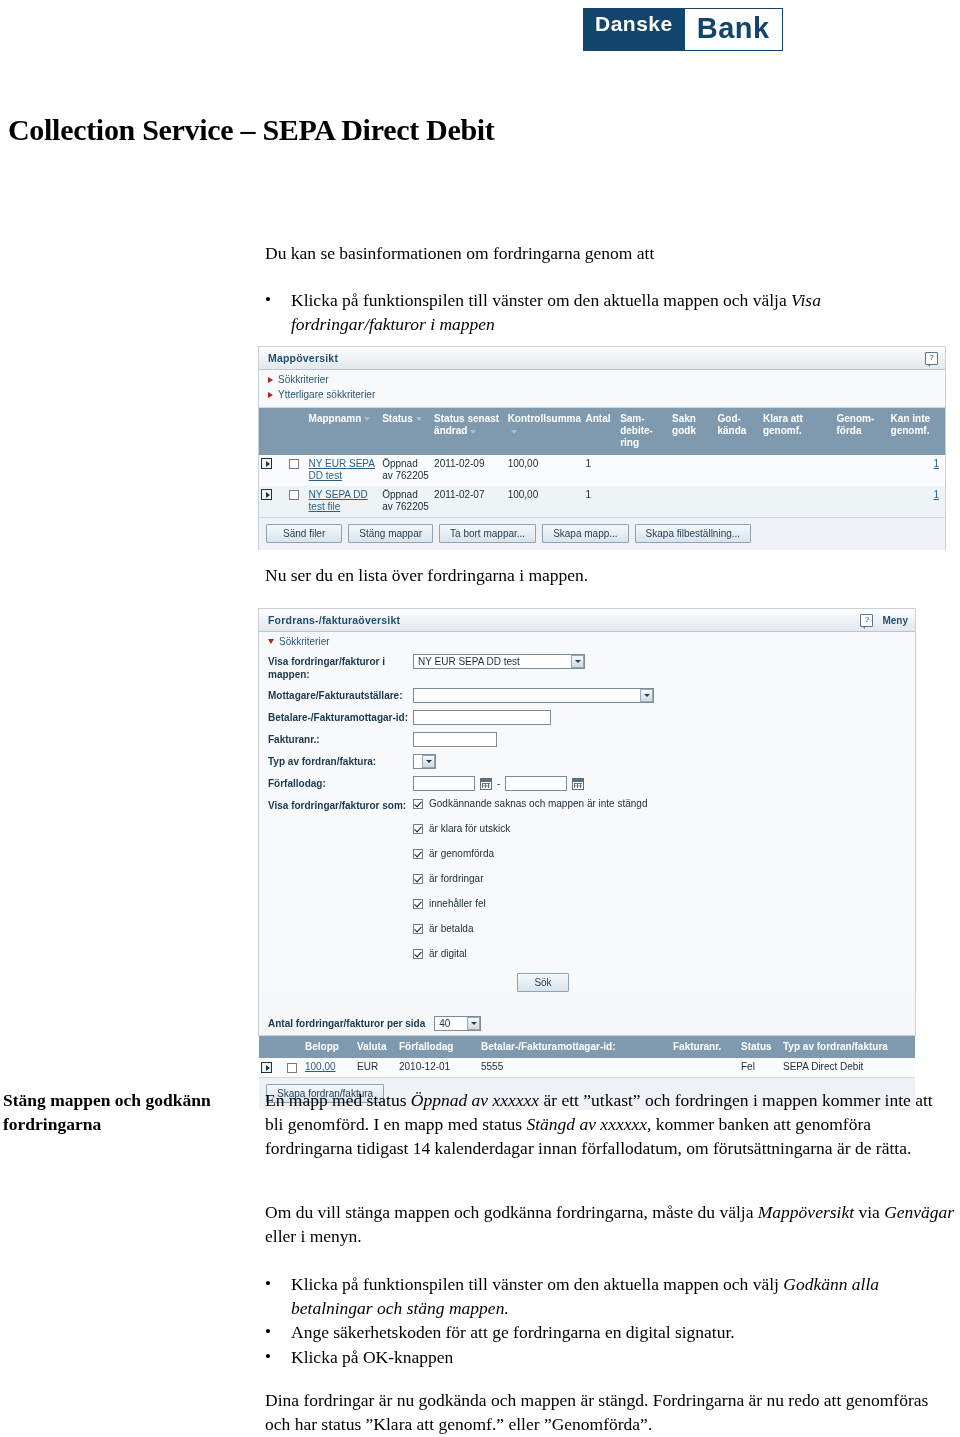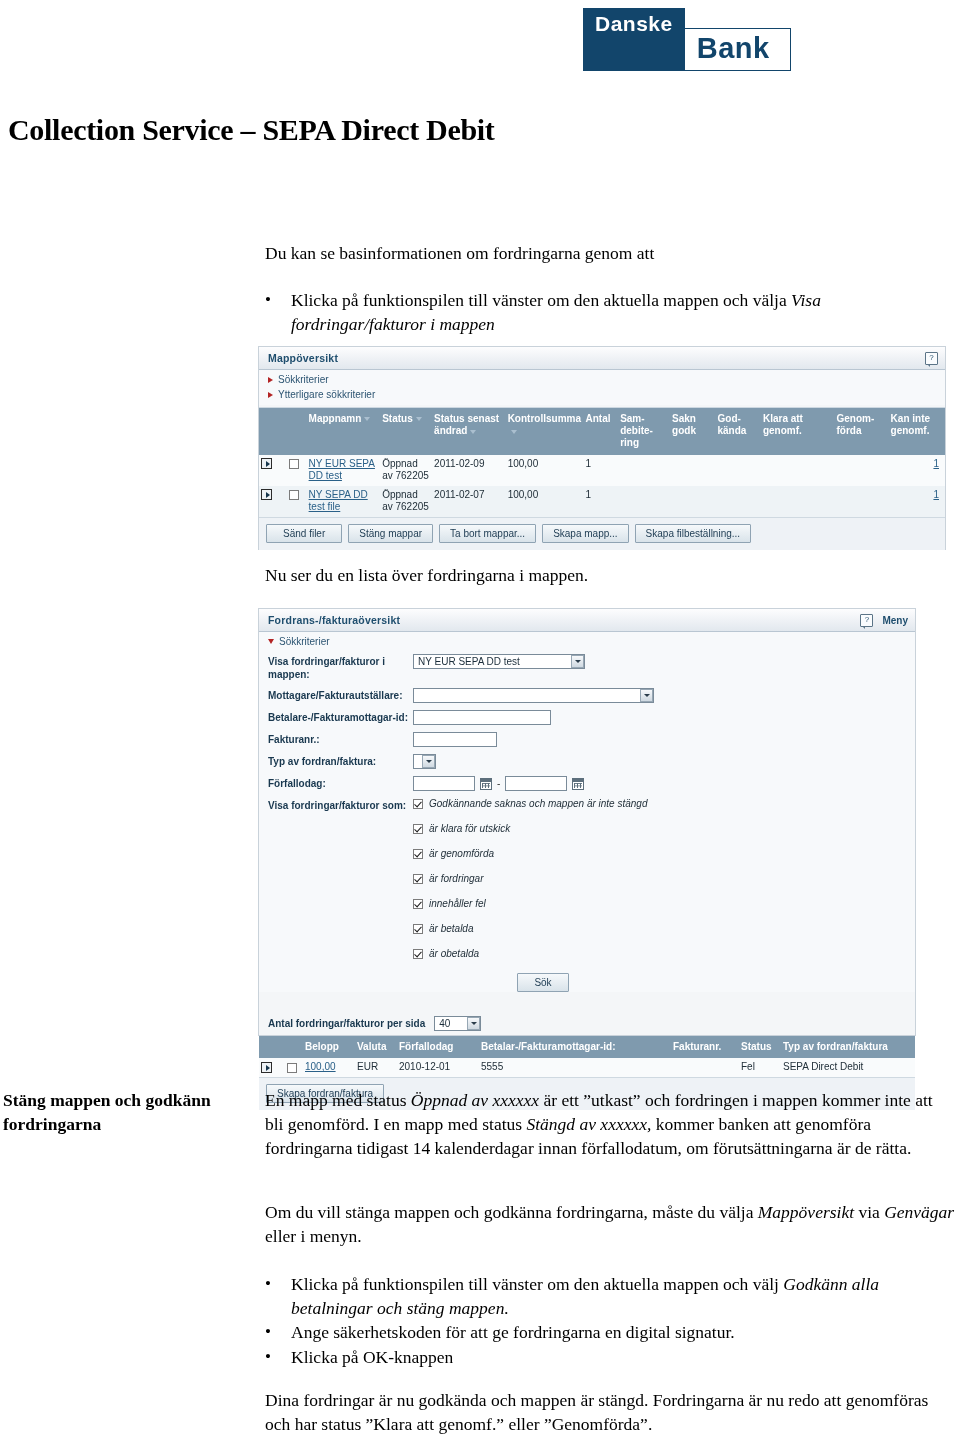--- a/index.html
+++ b/index.html
@@ -19,21 +19,21 @@
     background:#12456b;color:#ffffff;
     font-family:"Liberation Sans", sans-serif;
     font-size:21px;font-weight:bold;letter-spacing:0.5px;
     padding:5px 12px 7px 12px;line-height:1;
   }
   .logo-bank{
     background:#ffffff;color:#12456b;
     border:1px solid #12456b;border-left:none;
     font-family:"Liberation Sans", sans-serif;
     font-size:29px;font-weight:bold;letter-spacing:0.5px;
-    padding:5px 20px 7px 12px;line-height:1;margin-top:20px;
+    padding:5px 12px 7px 12px;line-height:1;
   }
 
   
   .doc-title{
     position:absolute;left:8px;top:113px;
     font-family:"Liberation Serif", serif;
     font-weight:bold;font-size:30px;
     letter-spacing:-0.3px;
   }
 
@@ -419,21 +419,21 @@
           <div class="txtin in-date" data-interactable="true"></div>
           <span class="cal-icon" data-interactable="true"></span>
           <span class="dash" data-interactable="false">-</span>
           <div class="txtin in-date" data-interactable="true"></div>
           <span class="cal-icon" data-interactable="true"></span>
         </div>
       </div>
 
       <div class="frow" data-interactable="false">
         <div class="flabel" data-interactable="false">Visa fordringar/fakturor som:</div>
-        <div class="fctl" style="flex-direction:column;align-items:flex-start;font-style:italic;">
+        <div class="fctl" style="flex-direction:column;align-items:flex-start;">
           <div class="chk-line" data-interactable="true">
             <span class="cbx checked" data-interactable="true"></span>
             <span class="chk-lbl" data-interactable="false">Godkännande saknas och mappen är inte stängd</span>
           </div>
           <div class="chk-line" data-interactable="true">
             <span class="cbx checked" data-interactable="true"></span>
             <span class="chk-lbl" data-interactable="false">är klara för utskick</span>
           </div>
           <div class="chk-line" data-interactable="true">
             <span class="cbx checked" data-interactable="true"></span>
@@ -446,21 +446,21 @@
           <div class="chk-line" data-interactable="true">
             <span class="cbx checked" data-interactable="true"></span>
             <span class="chk-lbl" data-interactable="false">innehåller fel</span>
           </div>
           <div class="chk-line" data-interactable="true">
             <span class="cbx checked" data-interactable="true"></span>
             <span class="chk-lbl" data-interactable="false">är betalda</span>
           </div>
           <div class="chk-line" data-interactable="true">
             <span class="cbx checked" data-interactable="true"></span>
-            <span class="chk-lbl" data-interactable="false">är obetalda</span>
+            <span class="chk-lbl" data-interactable="false">är digital</span>
           </div>
         </div>
       </div>
 
       <div class="sok-row" data-interactable="false">
         <div class="ui-btn wide" data-interactable="true">Sök</div>
       </div>
     </div>
 
     <div class="perpage-row" data-interactable="false">

